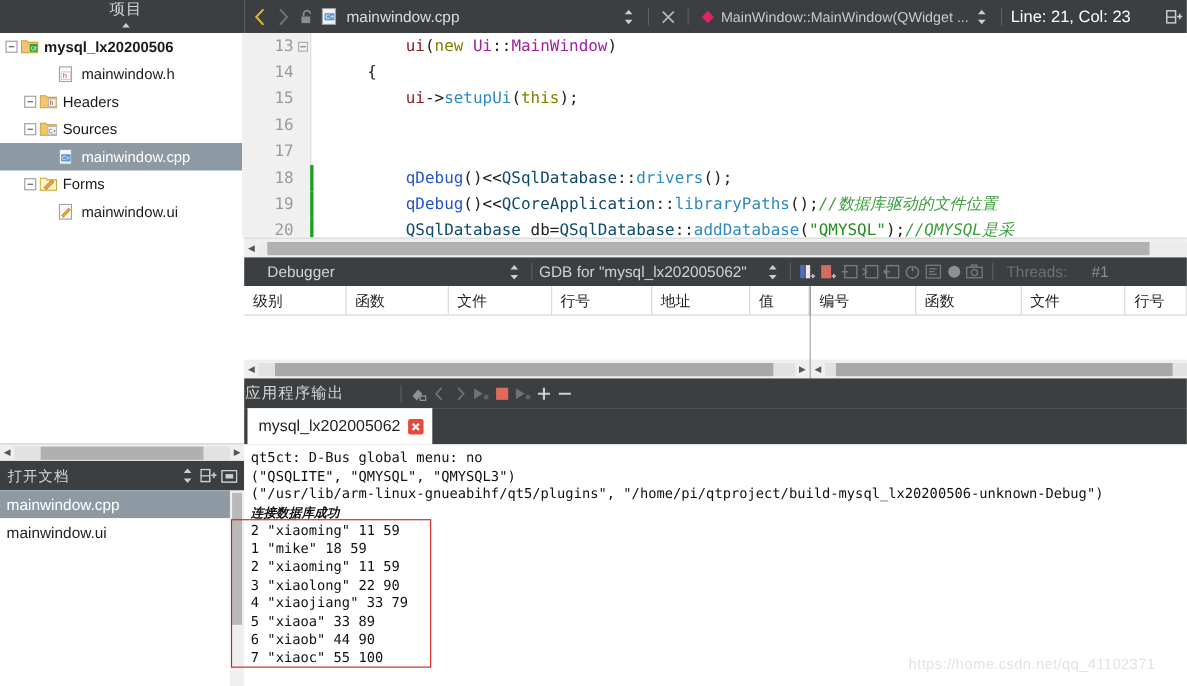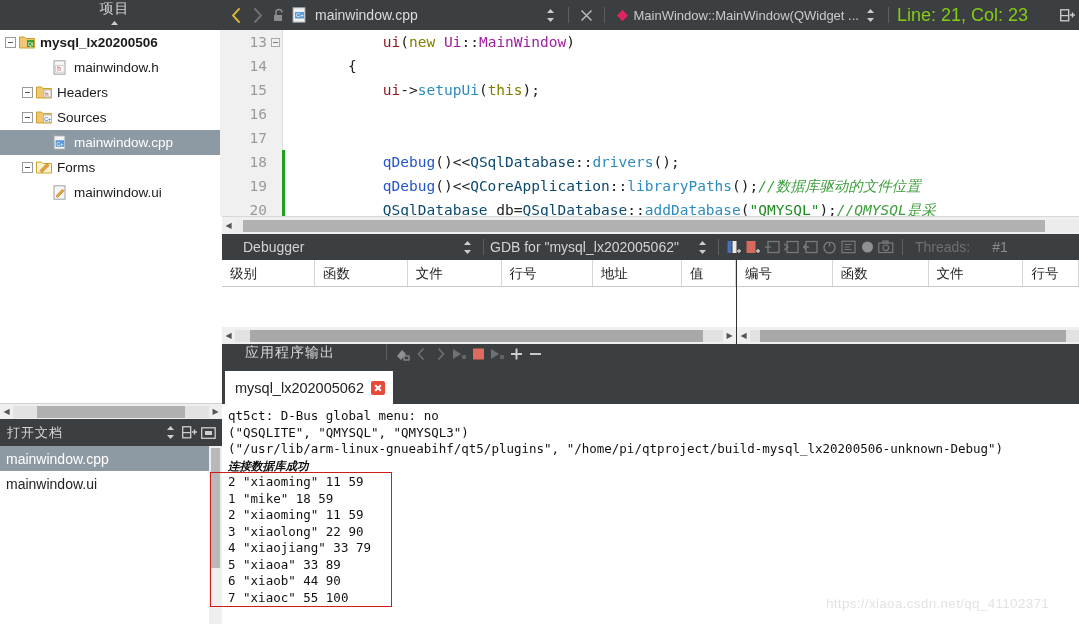--- a/index.html
+++ b/index.html
@@ -16,21 +16,21 @@
   .toprow { position:absolute; left:0; top:0; width:1079px; height:30px; display:flex; }
 
   .proj-head { width:222px; height:30px; background:#3c3f41; display:flex; align-items:center;
                padding-left:7px;flex-direction:column; }
   .proj-head .title { color:#d6d6d6; font-size:14px; letter-spacing:1px; flex:1; }
 
   .ed-head { width:857px; height:30px; background:#3c3f41; display:flex; align-items:center;
              padding-left:5px; gap:2px; }
   .ed-head .fname { color:#dcdcdc; font-size:14px; margin-left:4px; }
   .ed-head .symbol { color:#c9c9c9; font-size:13px; }
-  .ed-head .linecol { color:#84cc16; font-size:18px; white-space:nowrap; }
+  .ed-head .linecol { color:#ffffff; font-size:15px; white-space:nowrap; }
   .vsep { width:1px; height:16px; background:#5d6062; margin:0 6px; }
 
   
   .leftcol { position:absolute; left:0; top:30px; width:222px; height:594px; background:#fff; }
   .tree { position:absolute; left:0; top:0; width:222px; height:373px; overflow:hidden;
           background:#fff; font-size:13.5px; }
   .trow { height:25px; display:flex; align-items:center; white-space:nowrap; }
   .trow.sel { background:#8d9aa4; }
   .trow.sel .lbl { color:#fff; }
   .exp { width:11px; height:11px; border:1px solid #999; background:#fff; position:relative;
@@ -67,21 +67,21 @@
                border-right:1px solid #dedede; }
   .code { position:absolute; left:0; top:0; width:857px; font-family:"DejaVu Sans Mono", monospace;
           font-size:14.5px; line-height:24px; white-space:pre; }
   .cline { height:24px; display:flex; align-items:center; }
   .lnum { width:47px; text-align:right; color:#9a9a9a; font-family:"DejaVu Sans Mono", monospace;
           font-size:14.5px; flex:none; }
   .fold { width:16px; display:flex; align-items:center; justify-content:center; flex:none; }
   .foldbox { width:9px; height:9px; border:1px solid #aaa; position:relative; background:#f0f0f0; }
   .foldbox:after { content:""; position:absolute; left:1px; top:3px; width:5px; height:1px; background:#777; }
   .mark { position:absolute; left:62px; width:3px; background:#1aa11a; }
-  .ctext { padding-left:30px; }
+  .ctext { padding-left:16px; }
 
   .t-plain { color:#222; }
   .t-kw    { color:#808000; }
   .t-type  { color:#a020a0; }
   .t-var   { color:#8b2020; }
   .t-fn    { color:#2e8bc0; }
   .t-cls   { color:#0c4a6e; }
   .t-blue  { color:#2255cc; }
   .t-str   { color:#228b22; }
   .t-cmt   { color:#3c9e3c; font-style:italic; }
@@ -108,21 +108,21 @@
   .dhead { display:flex; height:27px; border-bottom:1px solid #c9c9c9; }
   .dhcell { border-right:1px solid #d6d6d6; padding:5px 0 0 8px; font-size:13.5px;
             color:#1d1d1d; font-family:"DejaVu Serif", serif; }
   .dbody { height:40px; background:#fff; }
   .dhs { position:absolute; left:0; bottom:0; width:100%; height:17px; background:#efefef;
          display:flex; align-items:center; }
   .dhs .hs-thumb { left:3%; width:93%; background:#a8a8a8; }
 
   
   .outbar { position:absolute; left:222px; top:344px; width:857px; height:27px; background:#3c3f41;
-            display:flex; align-items:flex-start; padding-left:23px; }
+            display:flex; align-items:center; padding-left:1px; }
   .outbar .title { color:#d6d6d6; font-size:14px; letter-spacing:1px; width:135px;
                    font-family:"DejaVu Serif", serif; }
 
   .tabstrip { position:absolute; left:222px; top:371px; width:857px; height:33px; background:#3c3f41; }
   .otab { position:absolute; left:3px; top:0; height:33px; background:#fff; display:flex;
           align-items:center; padding:0 8px 0 10px; gap:7px; }
   .otab .tlabel { font-size:14.5px; color:#222; }
   .closebox { width:14px; height:14px; background:#e8493a; border-radius:2px; position:relative;
               display:inline-block; }
   .closebox:before,.closebox:after { content:""; position:absolute; left:3px; top:6px; width:8px;
@@ -549,14 +549,14 @@
   <div class="tabstrip">
     <div class="otab">
       <span class="tlabel">mysql_lx202005062</span>
       <span class="closebox"></span>
     </div>
   </div>
 
   <div class="console" id="console-host"><span class="cn">qt5ct: D-Bus global menu: no</span><span class="cn">("QSQLITE", "QMYSQL", "QMYSQL3")</span><span class="cn">("/usr/lib/arm-linux-gnueabihf/qt5/plugins", "/home/pi/qtproject/build-mysql_lx20200506-unknown-Debug")</span><span class="cn cjk">连接数据库成功</span><span class="cn">2 "xiaoming" 11 59</span><span class="cn">1 "mike" 18 59</span><span class="cn">2 "xiaoming" 11 59</span><span class="cn">3 "xiaolong" 22 90</span><span class="cn">4 "xiaojiang" 33 79</span><span class="cn">5 "xiaoa" 33 89</span><span class="cn">6 "xiaob" 44 90</span><span class="cn">7 "xiaoc" 55 100</span></div>
   <div class="redbox"></div>
 
-  <div class="watermark">https://xiaoa.csdn.net/qq_41102371</div>
+  <div class="watermark">https://home.csdn.net/qq_41102371</div>
 </div>
 
 </body></html>

